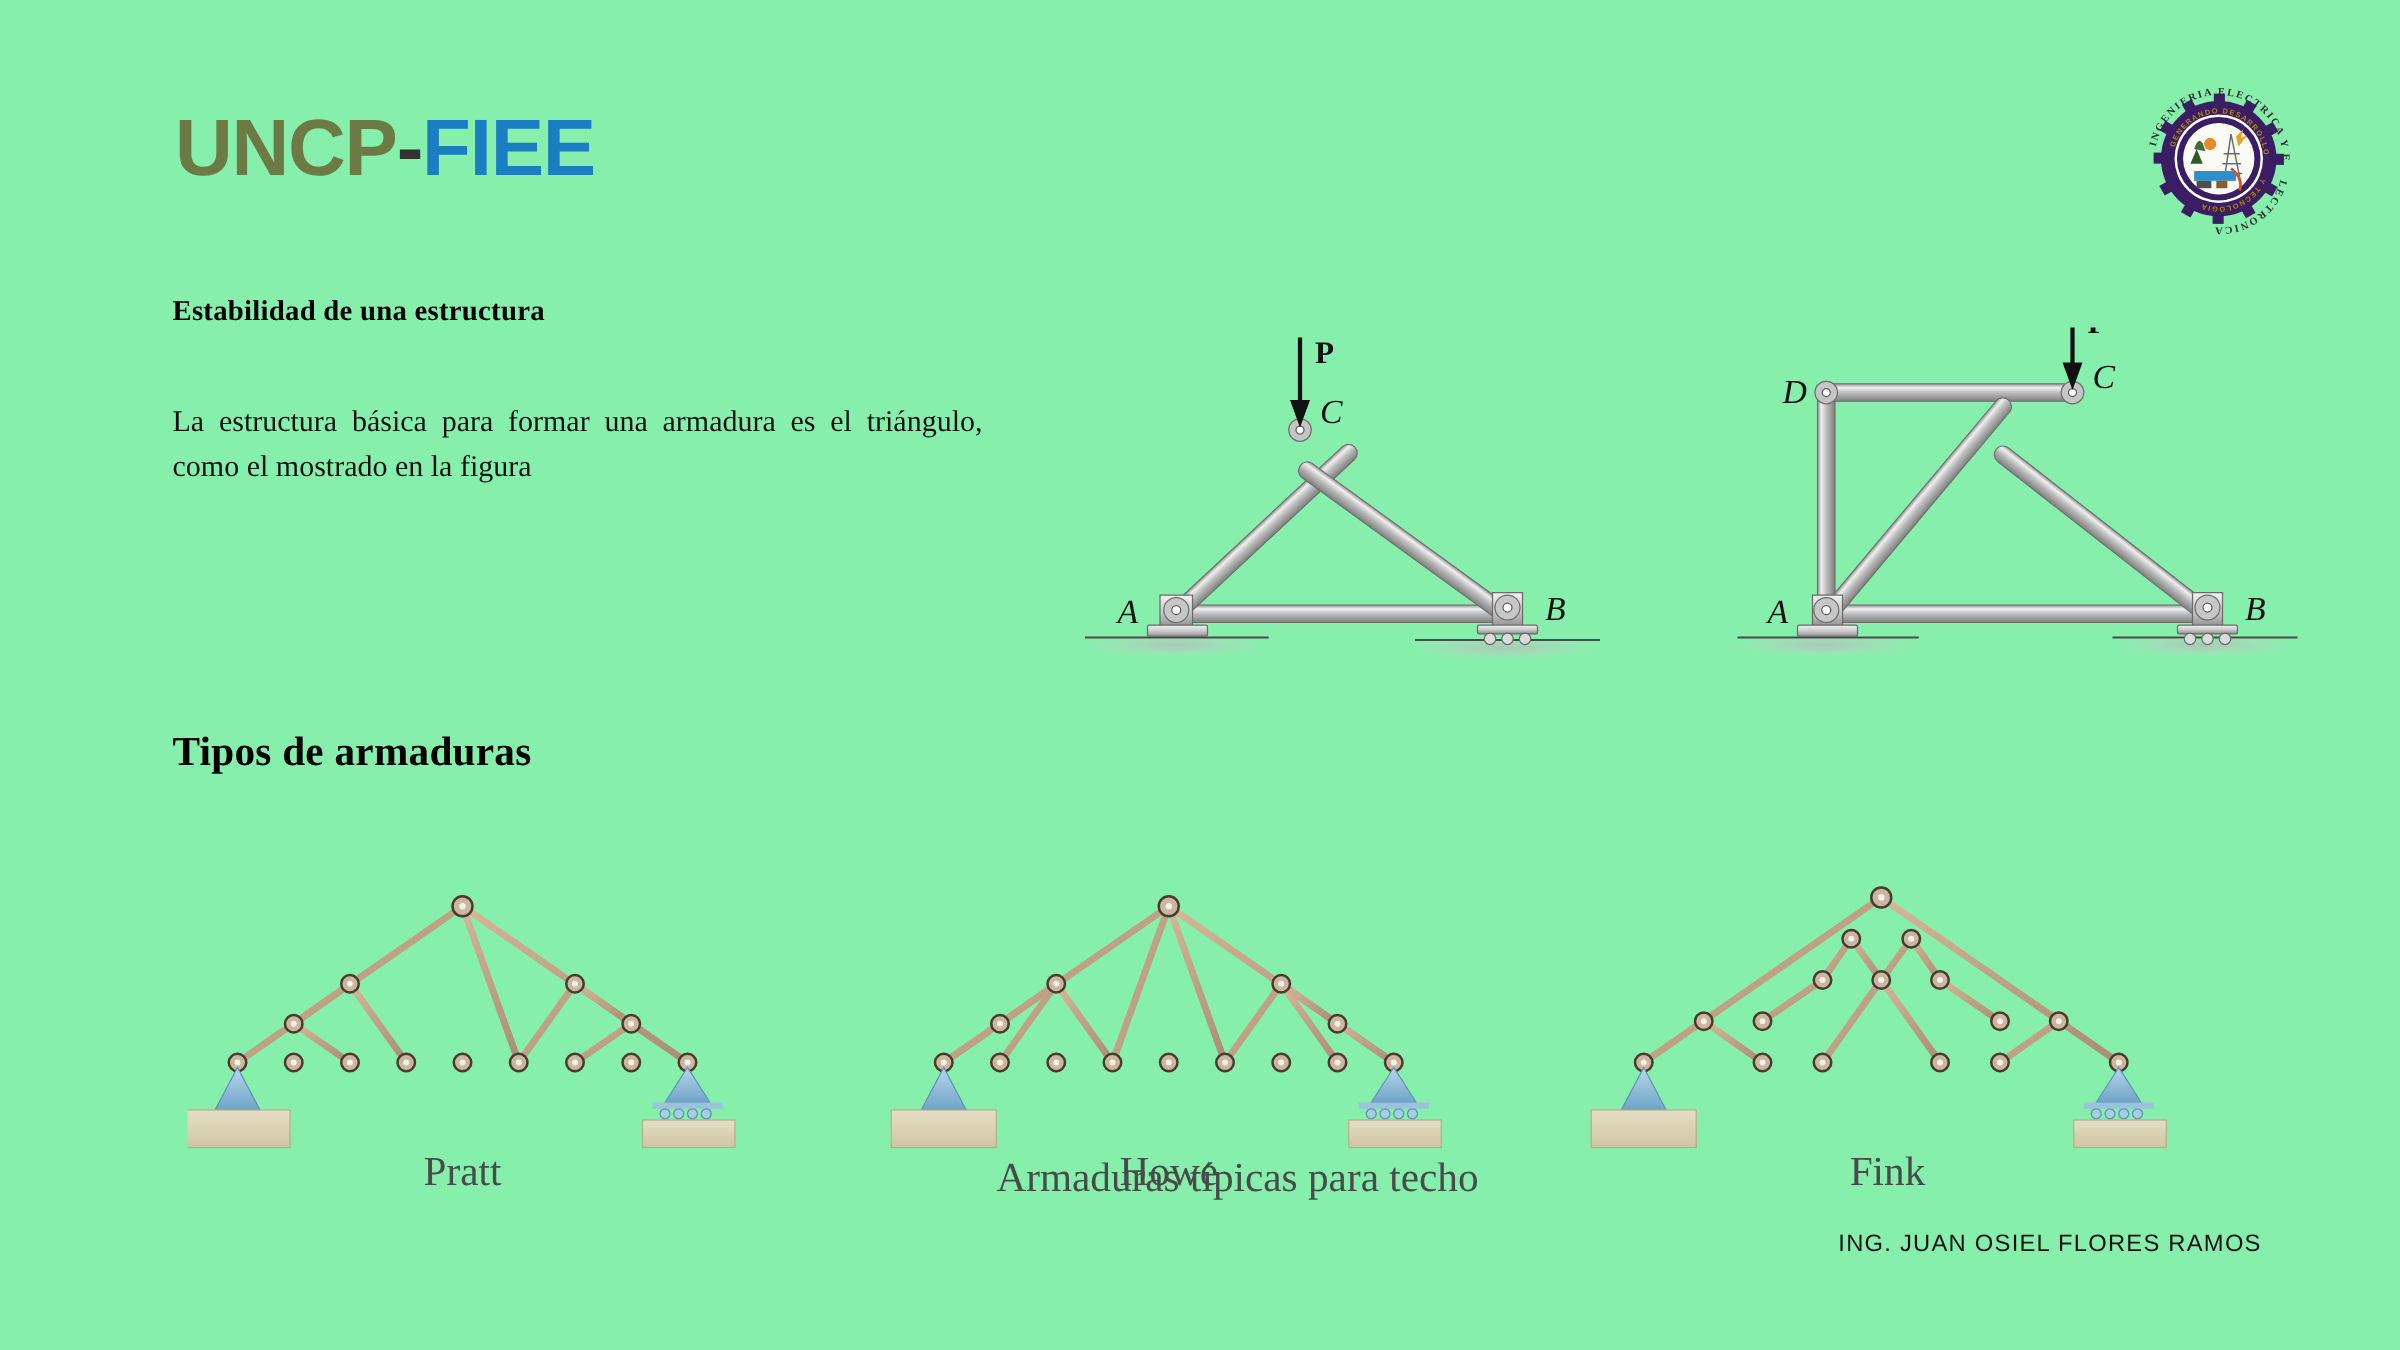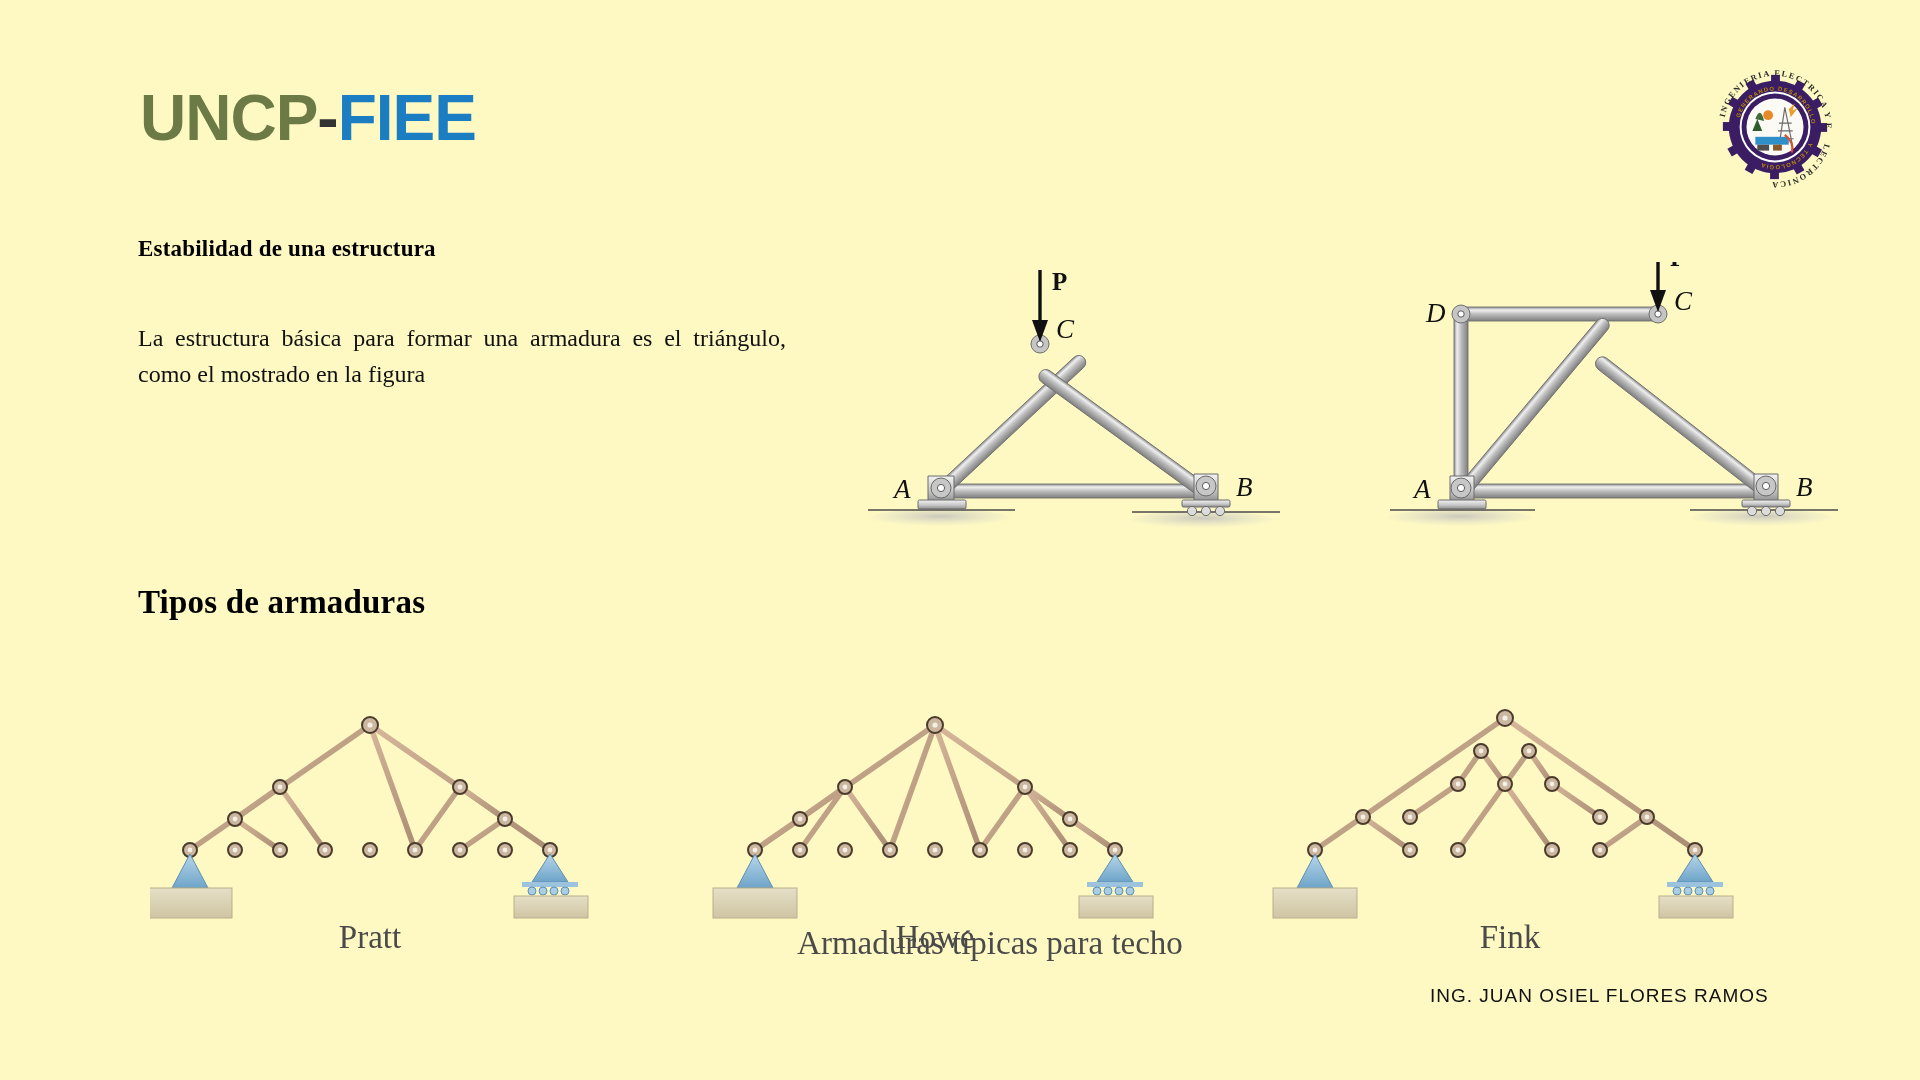--- a/index.html
+++ b/index.html
@@ -1,20 +1,20 @@
 <!DOCTYPE html>
 <html><head>
 <meta charset="utf-8">
 <style>
   html,body{margin:0;padding:0;}
   body{
     width:1920px;height:1080px;background:#ffffff;overflow:hidden;
     font-family:"Liberation Serif",serif;position:relative;
   }
-  .slide{position:absolute;inset:0;background:#fef9c3;}
+  .slide{position:absolute;inset:0;background:#86efac;}
 
   
   .brand{
     position:absolute;left:140px;top:86px;
     font-family:"Liberation Sans",sans-serif;
     font-weight:bold;font-size:64px;letter-spacing:-1px;line-height:1;
     white-space:nowrap;
   }
   .brand .u{color:#6c7b45;}
   .brand .dash{color:#333333;}
@@ -36,21 +36,21 @@
     font-size:33px;font-weight:bold;color:#000;letter-spacing:.2px;
   }
 
   
   .fig-top{position:absolute;left:850px;top:262px;width:1050px;height:320px;}
   .fig-bottom{position:absolute;left:150px;top:670px;width:1690px;height:310px;text-decoration:underline;}
   .caption-wrap{position:absolute;left:740px;top:925px;width:500px;text-align:center;
     font-size:33px;color:#4a4a4a;}
 
   .footer{
-    position:absolute;left:1430px;top:985px;width:420px;text-align:left;
+    position:absolute;left:1430px;top:985px;width:420px;text-align:center;
     font-family:"Liberation Sans",sans-serif;font-size:19px;letter-spacing:1px;
     color:#111;font-weight:500;
   }
   svg{display:block;}
   .lbl{font-family:"Liberation Serif",serif;font-style:italic;font-size:27px;fill:#111;}
   .lblP{font-family:"Liberation Serif",serif;font-weight:bold;font-style:normal;font-size:25px;fill:#111;}
   .trussname{font-family:"Liberation Serif",serif;font-size:33px;fill:#4a4a4a;}
 </style>
 </head>
 <body>

